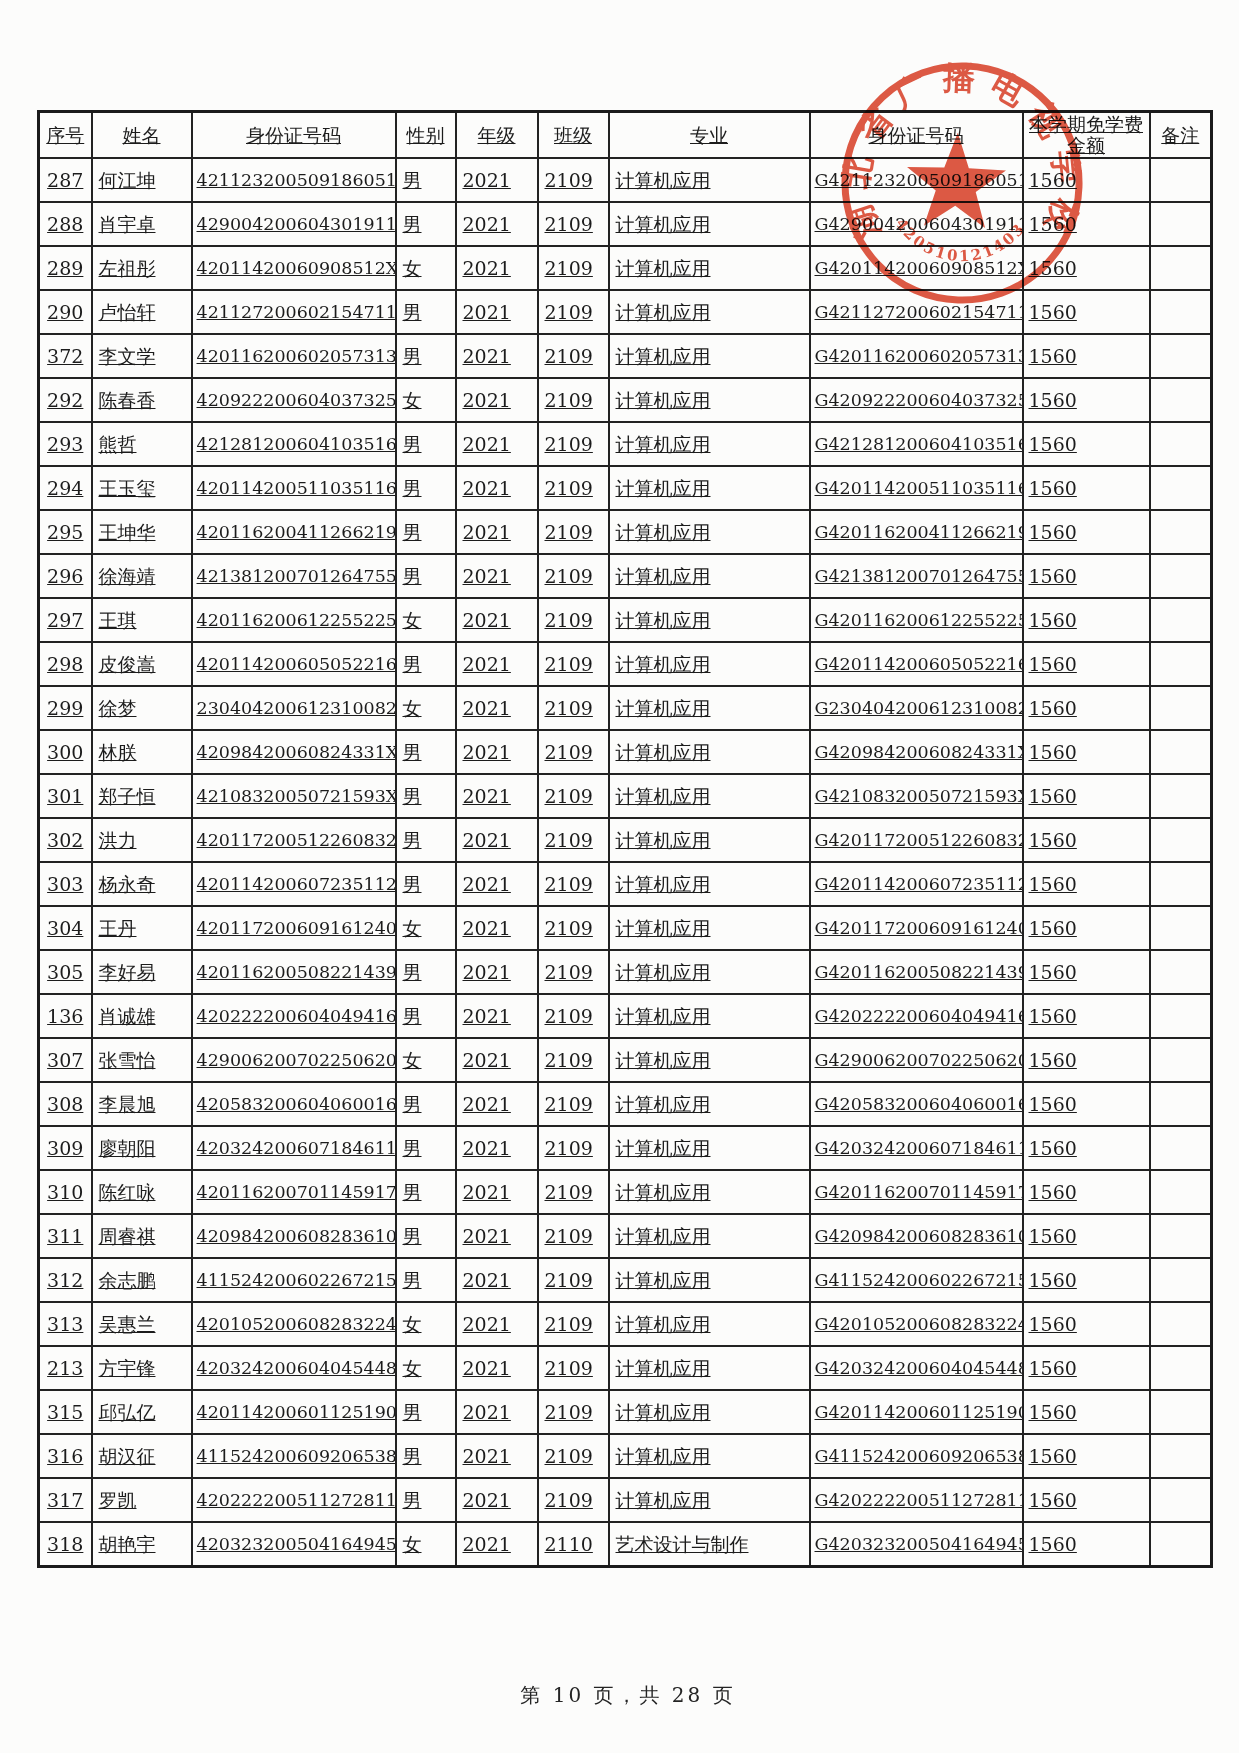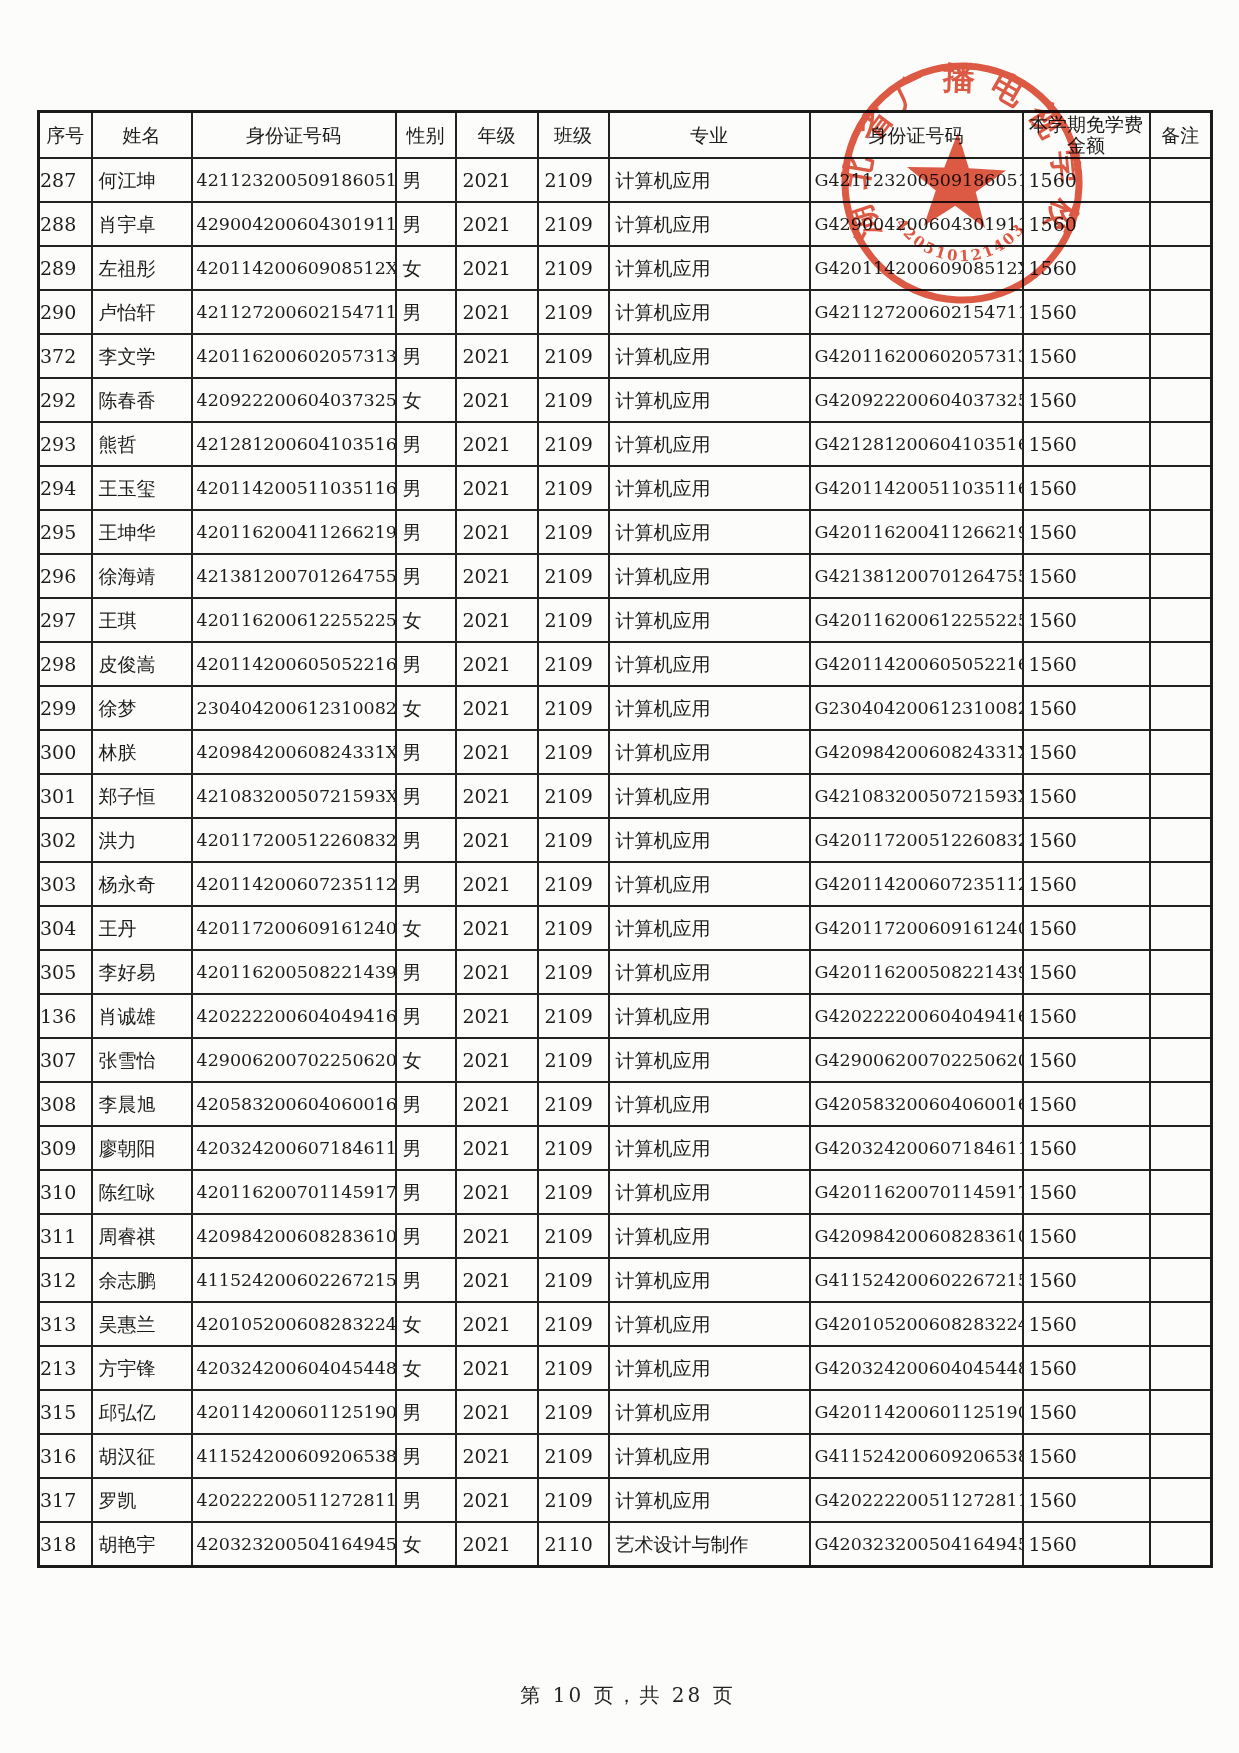--- a/index.html
+++ b/index.html
@@ -13,40 +13,41 @@
   }
   .page { position:absolute; inset:0; }
 
   table.roster {
     position:absolute; left:37px; top:110px;
     width:1173px;
     border-collapse:collapse;
     table-layout:fixed;
     border:3px solid #1b1b1b;
     background:transparent;
+    text-decoration:underline;
   }
   table.roster th, table.roster td {
     border:2px solid #222;
     font-weight:normal;
     font-size:19px;
     line-height:21px;
     overflow:hidden;
     white-space:nowrap;
     padding:0 0 0 6px;
     text-align:left;
     vertical-align:middle;
   }
   table.roster thead th {
     height:44px;
     text-align:center;
     padding:0 2px;
     white-space:normal;
   }
   table.roster tbody td { height:42px; }
-  table.roster td:nth-child(1) { text-align:left; padding:0; }
+  table.roster td:nth-child(1) { text-align:center; padding:0; }
   table.roster td:nth-child(3),
   table.roster td:nth-child(8) { font-size:17.5px; padding-left:4px; letter-spacing:0; }
   table.roster td:nth-child(9) { padding-left:5px; }
 
   .stamp {
     position:absolute; left:835px; top:53px;
     width:252px; height:262px;
     opacity:0.84;
     mix-blend-mode:multiply;
     transform:rotate(2deg);

